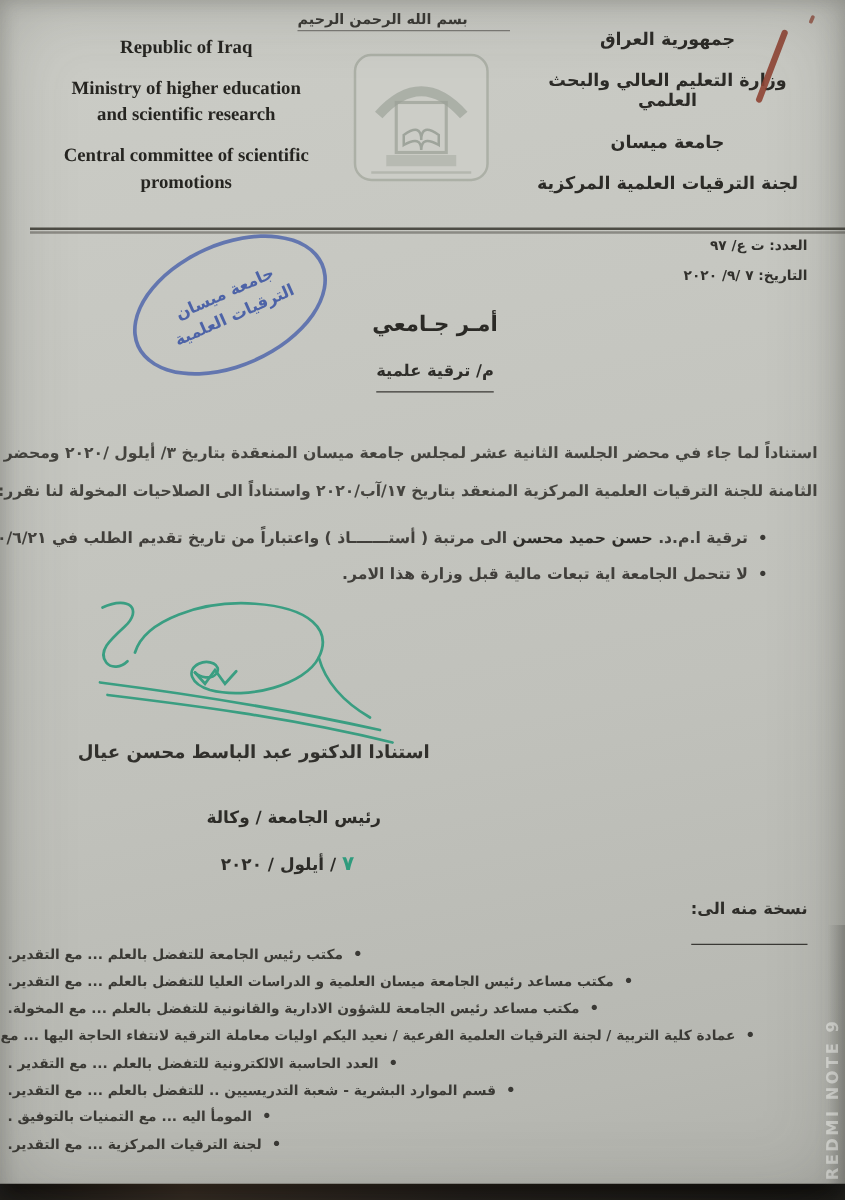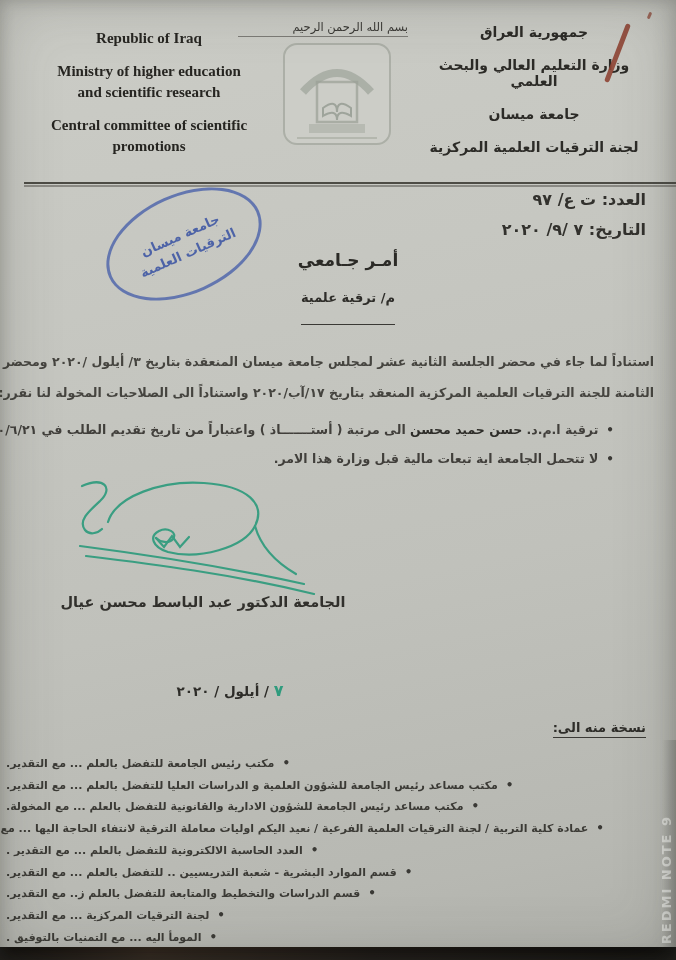--- a/index.html
+++ b/index.html
@@ -3,71 +3,71 @@
 <meta charset="utf-8">
 <style>
   html,body{margin:0;padding:0;background:#777;}
   .photo{position:relative;width:676px;height:960px;overflow:hidden;
          font-family:"DejaVu Sans",sans-serif;
          background:linear-gradient(168deg,#cbccc6 0%,#c6c7c1 30%,#c0c1bb 60%,#b7b8b2 88%,#b0b1ab 100%);}
   .photo::after{content:"";position:absolute;inset:0;pointer-events:none;
          box-shadow:inset 0 0 60px rgba(60,60,55,.25), inset -6px 0 18px rgba(70,70,65,.18), inset 4px 0 12px rgba(70,70,65,.14);}
   .txt{color:#2f2e2a;}
   
-  .bismillah{position:absolute;top:20px;left:238px;width:170px;text-align:right;
-         font-weight:normal;font-size:11.5px;color:#3a3935;border-bottom:1px solid rgba(58,57,53,.55);padding-bottom:2px;}
+  .bismillah{position:absolute;top:8px;left:238px;width:170px;text-align:left;
+         font-weight:bold;font-size:11.5px;color:#3a3935;border-bottom:1px solid rgba(58,57,53,.55);padding-bottom:2px;}
   .en-header{position:absolute;top:28px;left:44px;width:210px;text-align:center;
          font-family:"Liberation Serif",serif;font-weight:bold;color:#262521;font-size:15px;line-height:21px;}
   .en-header .blk{margin-bottom:12px;}
   .ar-header{position:absolute;top:24px;right:26px;width:232px;text-align:center;direction:rtl;
          font-weight:bold;font-size:14px;color:#2c2b27;}
   .ar-header div{margin-bottom:17px;}
   .logo{position:absolute;top:42px;left:281px;width:112px;height:104px;}
   .red-mark{position:absolute;top:22px;left:615px;width:5px;height:62px;background:#8e4434;
          border-radius:3px;transform:rotate(21deg);opacity:.9;}
   .red-tick{position:absolute;top:12px;left:648px;width:3px;height:7px;background:#8e4434;
          border-radius:2px;transform:rotate(24deg);opacity:.75;}
   .rule{position:absolute;top:182px;left:24px;right:0;height:2px;background:#4d4c45;
          box-shadow:0 3px 0 rgba(77,76,69,.5);}
   
   .meta{position:absolute;top:190px;right:30px;direction:rtl;
-        font-weight:bold;font-size:16px;color:#32312d;}
+        font-weight:bold;font-size:11px;color:#32312d;}
   .meta div{margin-bottom:11px;}
   
   .stamp{position:absolute;left:102px;top:194px;width:158px;height:94px;
         border:3px solid rgba(74,97,170,.8);border-radius:50%;transform:rotate(-24deg);
         display:flex;flex-direction:column;align-items:center;justify-content:center;
         color:rgba(66,90,165,.92);font-weight:bold;font-size:13px;direction:rtl;line-height:19px;}
   
   .order-title{position:absolute;top:250px;left:0;right:-20px;text-align:center;direction:rtl;
         font-weight:bold;font-size:17px;color:#2b2a26;letter-spacing:1px;}
   .subject{position:absolute;top:290px;left:0;right:-20px;text-align:center;direction:rtl;
         font-weight:bold;font-size:13px;color:#2f2e2a;}
-  .subject span{border-bottom:1.5px solid #3a3935;padding-bottom:19px;}
+  .subject span{border-bottom:1.5px solid #3a3935;padding-bottom:8px;}
   
   .body-par{position:absolute;top:346px;right:22px;left:10px;direction:rtl;text-align:right;
         font-size:12.5px;font-weight:bold;color:#45443f;line-height:31px;white-space:nowrap;}
   .bullets{position:absolute;top:422px;right:62px;left:16px;direction:rtl;text-align:right;
         font-size:12.5px;font-weight:bold;color:#413f3b;}
   .bullets .row{margin-bottom:14px;white-space:nowrap;}
   .blt{display:inline-block;margin-left:8px;font-size:12px;color:#3a3935;}
   .bname{color:#2e2d29;}
   
   .sig-svg{position:absolute;left:52px;top:474px;}
   .sig-name{position:absolute;top:594px;left:48px;width:310px;text-align:center;direction:rtl;
         font-weight:bold;font-size:14.5px;color:#31302c;letter-spacing:.5px;}
   .sig-title{position:absolute;top:646px;left:130px;width:210px;text-align:center;direction:rtl;
         font-weight:bold;font-size:13.5px;color:#2d2c28;}
   .sig-date{position:absolute;top:681px;left:120px;width:220px;text-align:center;direction:ltr;
         font-weight:bold;font-size:13.5px;color:#2d2c28;}
   .green-ink{color:#2f9b7d;font-size:16px;font-weight:bold;}
   
   .copies-head{position:absolute;top:720px;right:30px;direction:rtl;
         font-weight:bold;font-size:13px;color:#2e2d29;}
-  .copies-head span{border-bottom:1.5px solid #3a3935;padding-bottom:2px;}
+  .copies-head span{border-bottom:1.5px solid #3a3935;padding-bottom:20px;}
   .copies{position:absolute;top:753px;right:72px;left:6px;direction:rtl;text-align:left;
         font-weight:bold;font-size:11px;color:#3b3a35;line-height:21.7px;}
   .copies .row{white-space:nowrap;}
   
   .watermark{position:absolute;right:2px;bottom:16px;writing-mode:vertical-rl;transform:rotate(180deg);
         color:#e5e6e2;opacity:.85;font-weight:bold;font-size:13px;letter-spacing:2px;}
   .edge-right{position:absolute;right:0;top:740px;bottom:12px;width:14px;
         background:linear-gradient(90deg,transparent,rgba(95,95,90,.35));}
   .bottom-bar{position:absolute;left:0;right:0;bottom:0;height:13px;
         background:linear-gradient(90deg,#0d0b09,#2b2119 22%,#171310 55%,#0b0a08 100%);}
@@ -139,38 +139,38 @@
     <g fill="none" stroke="#2f9b7d" stroke-width="2.2" stroke-linecap="round" opacity="0.92">
       <path d="M30,12 C52,2 62,14 48,27 C36,38 26,47 33,56 C37,61 45,60 50,55"></path>
       <path d="M56,48 C64,22 110,6 152,9 C196,12 214,30 203,52 C192,74 146,86 116,78 C100,73 97,62 107,57 C115,53 126,58 121,65 C117,70 108,68 104,64"></path>
       <path d="M104,64 L112,73 L120,62 L128,73 L137,63"></path>
       <path d="M203,52 C208,70 220,86 244,100"></path>
       <path d="M28,72 C90,80 170,92 252,110"></path>
       <path d="M34,82 C100,90 180,100 262,120"></path>
     </g>
   </svg>
 
-  <div class="sig-name">الجامعة الدكتور عبد الباسط محسن عيال</div>
+  <div class="sig-name">استنادا الدكتور عبد الباسط محسن عيال</div>
+  <div class="sig-title">رئيس الجامعة / وكالة</div>
   <div class="sig-date">
     <span class="green-ink">٧</span><span> / أيلول / ٢٠٢٠</span>
   </div>
 
   <div class="copies-head">
     <span>نسخة منه الى:</span>
   </div>
 
   <div class="copies">
     <div class="row"><span class="blt">•</span><span>مكتب رئيس الجامعة للتفضل بالعلم ... مع التقدير.</span></div>
-    <div class="row"><span class="blt">•</span><span>مكتب مساعد رئيس الجامعة للشؤون العلمية و الدراسات العليا للتفضل بالعلم ... مع التقدير.</span></div>
+    <div class="row"><span class="blt">•</span><span>مكتب مساعد رئيس الجامعة ميسان العلمية و الدراسات العليا للتفضل بالعلم ... مع التقدير.</span></div>
     <div class="row"><span class="blt">•</span><span>مكتب مساعد رئيس الجامعة للشؤون الادارية والقانونية للتفضل بالعلم ... مع المخولة.</span></div>
     <div class="row"><span class="blt">•</span><span>عمادة كلية التربية / لجنة الترقيات العلمية الفرعية / نعيد اليكم اوليات معاملة الترقية لانتفاء الحاجة اليها ... مع التقدير.</span></div>
     <div class="row"><span class="blt">•</span><span>العدد الحاسبة الالكترونية للتفضل بالعلم ... مع التقدير .</span></div>
     <div class="row"><span class="blt">•</span><span>قسم الموارد البشرية - شعبة التدريسيين .. للتفضل بالعلم ... مع التقدير.</span></div>
-    <div class="row"><span class="blt">•</span><span>قسم الدراسات والتخطيط والمتابعة للتفضل بالعلم ز.. مع التقدير.</span></div>
+    <div class="row"><span class="blt">•</span><span>المومأ اليه ... مع التمنيات بالتوفيق .</span></div>
     <div class="row"><span class="blt">•</span><span>لجنة الترقيات المركزية ... مع التقدير.</span></div>
-    <div class="row"><span class="blt">•</span><span>المومأ اليه ... مع التمنيات بالتوفيق .</span></div>
   </div>
 
   <div class="edge-right"></div>
   <div class="watermark">REDMI NOTE 9</div>
   <div class="bottom-bar"></div>
 
 </div>
 
 </body></html>

